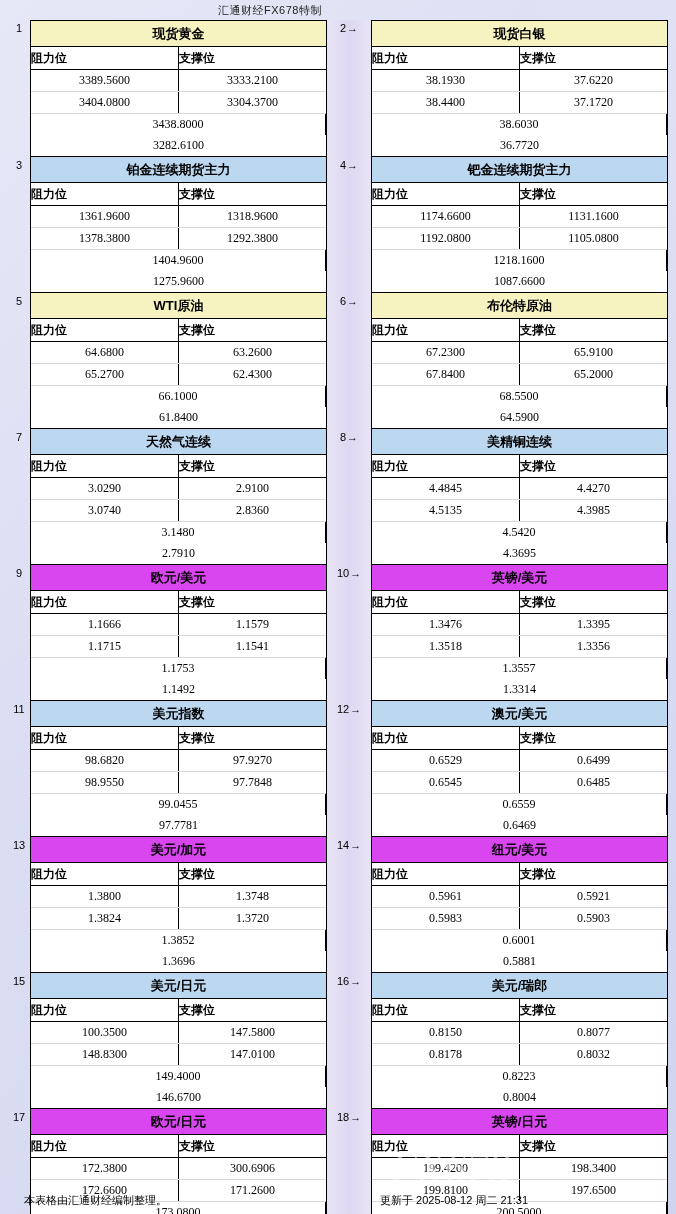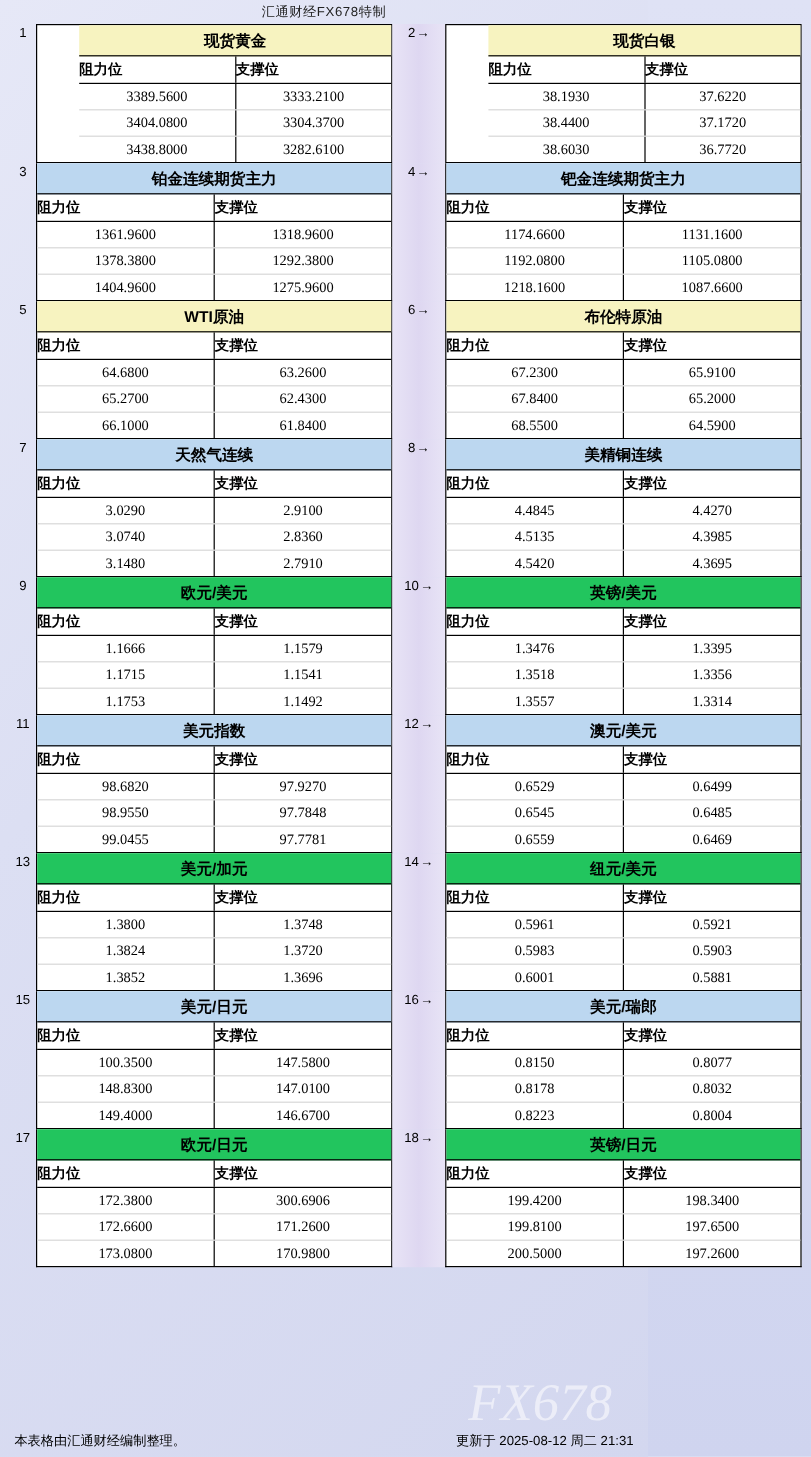--- a/index.html
+++ b/index.html
@@ -40,21 +40,21 @@
     align-items: stretch;
     width: 100%;
   }
   .cell {
     width: 297px;
     box-sizing: border-box;
     border: 1px solid #000;
     border-top: none;
     background: #ffffff;
   }
-  .cell.first-in-col { border-top: 1px solid #000; padding-left: 35px; }
+  .cell.first-in-col { border-top: 1px solid #000; }
   .num-col {
     width: 22px;
     flex: 0 0 22px;
     display: flex;
     align-items: flex-start;
     justify-content: center;
     font-size: 11px;
     color: #000;
     padding-top: 2px;
     box-sizing: border-box;
@@ -84,38 +84,38 @@
     padding: 3px 0 2px 0;
     color: #000;
   }
   .subhead div:first-child {
     border-right: 1px solid #000;
   }
   .datarow {
     display: flex;
     border-bottom: 1px solid #d8d8d8;
   }
-  .datarow:last-child { border-bottom: none; }
+  .datarow:last-child { border-bottom: none; flex-direction: column; }
   .datarow div {
     flex: 1;
     text-align: center;
     font-size: 12px;
     padding: 3px 0 3px 0;
     color: #000;
     font-family: "Liberation Serif", serif;
   }
   .datarow div:first-child {
     border-right: 1px solid #000;
   }
   .t-gold   { background: #f7f3c0; }
   .t-blue   { background: #bcd7f0; }
-  .t-purple { background: #22c55e; }
+  .t-purple { background: #d946ef; }
   .footer {
     position: absolute;
-    left: 8px;
+    left: 20px;
     right: 8px;
     bottom: 6px;
     display: flex;
     justify-content: space-between;
     font-size: 11px;
     color: #000;
     padding: 0 4px;
   }
   .watermark {
     position: absolute;

